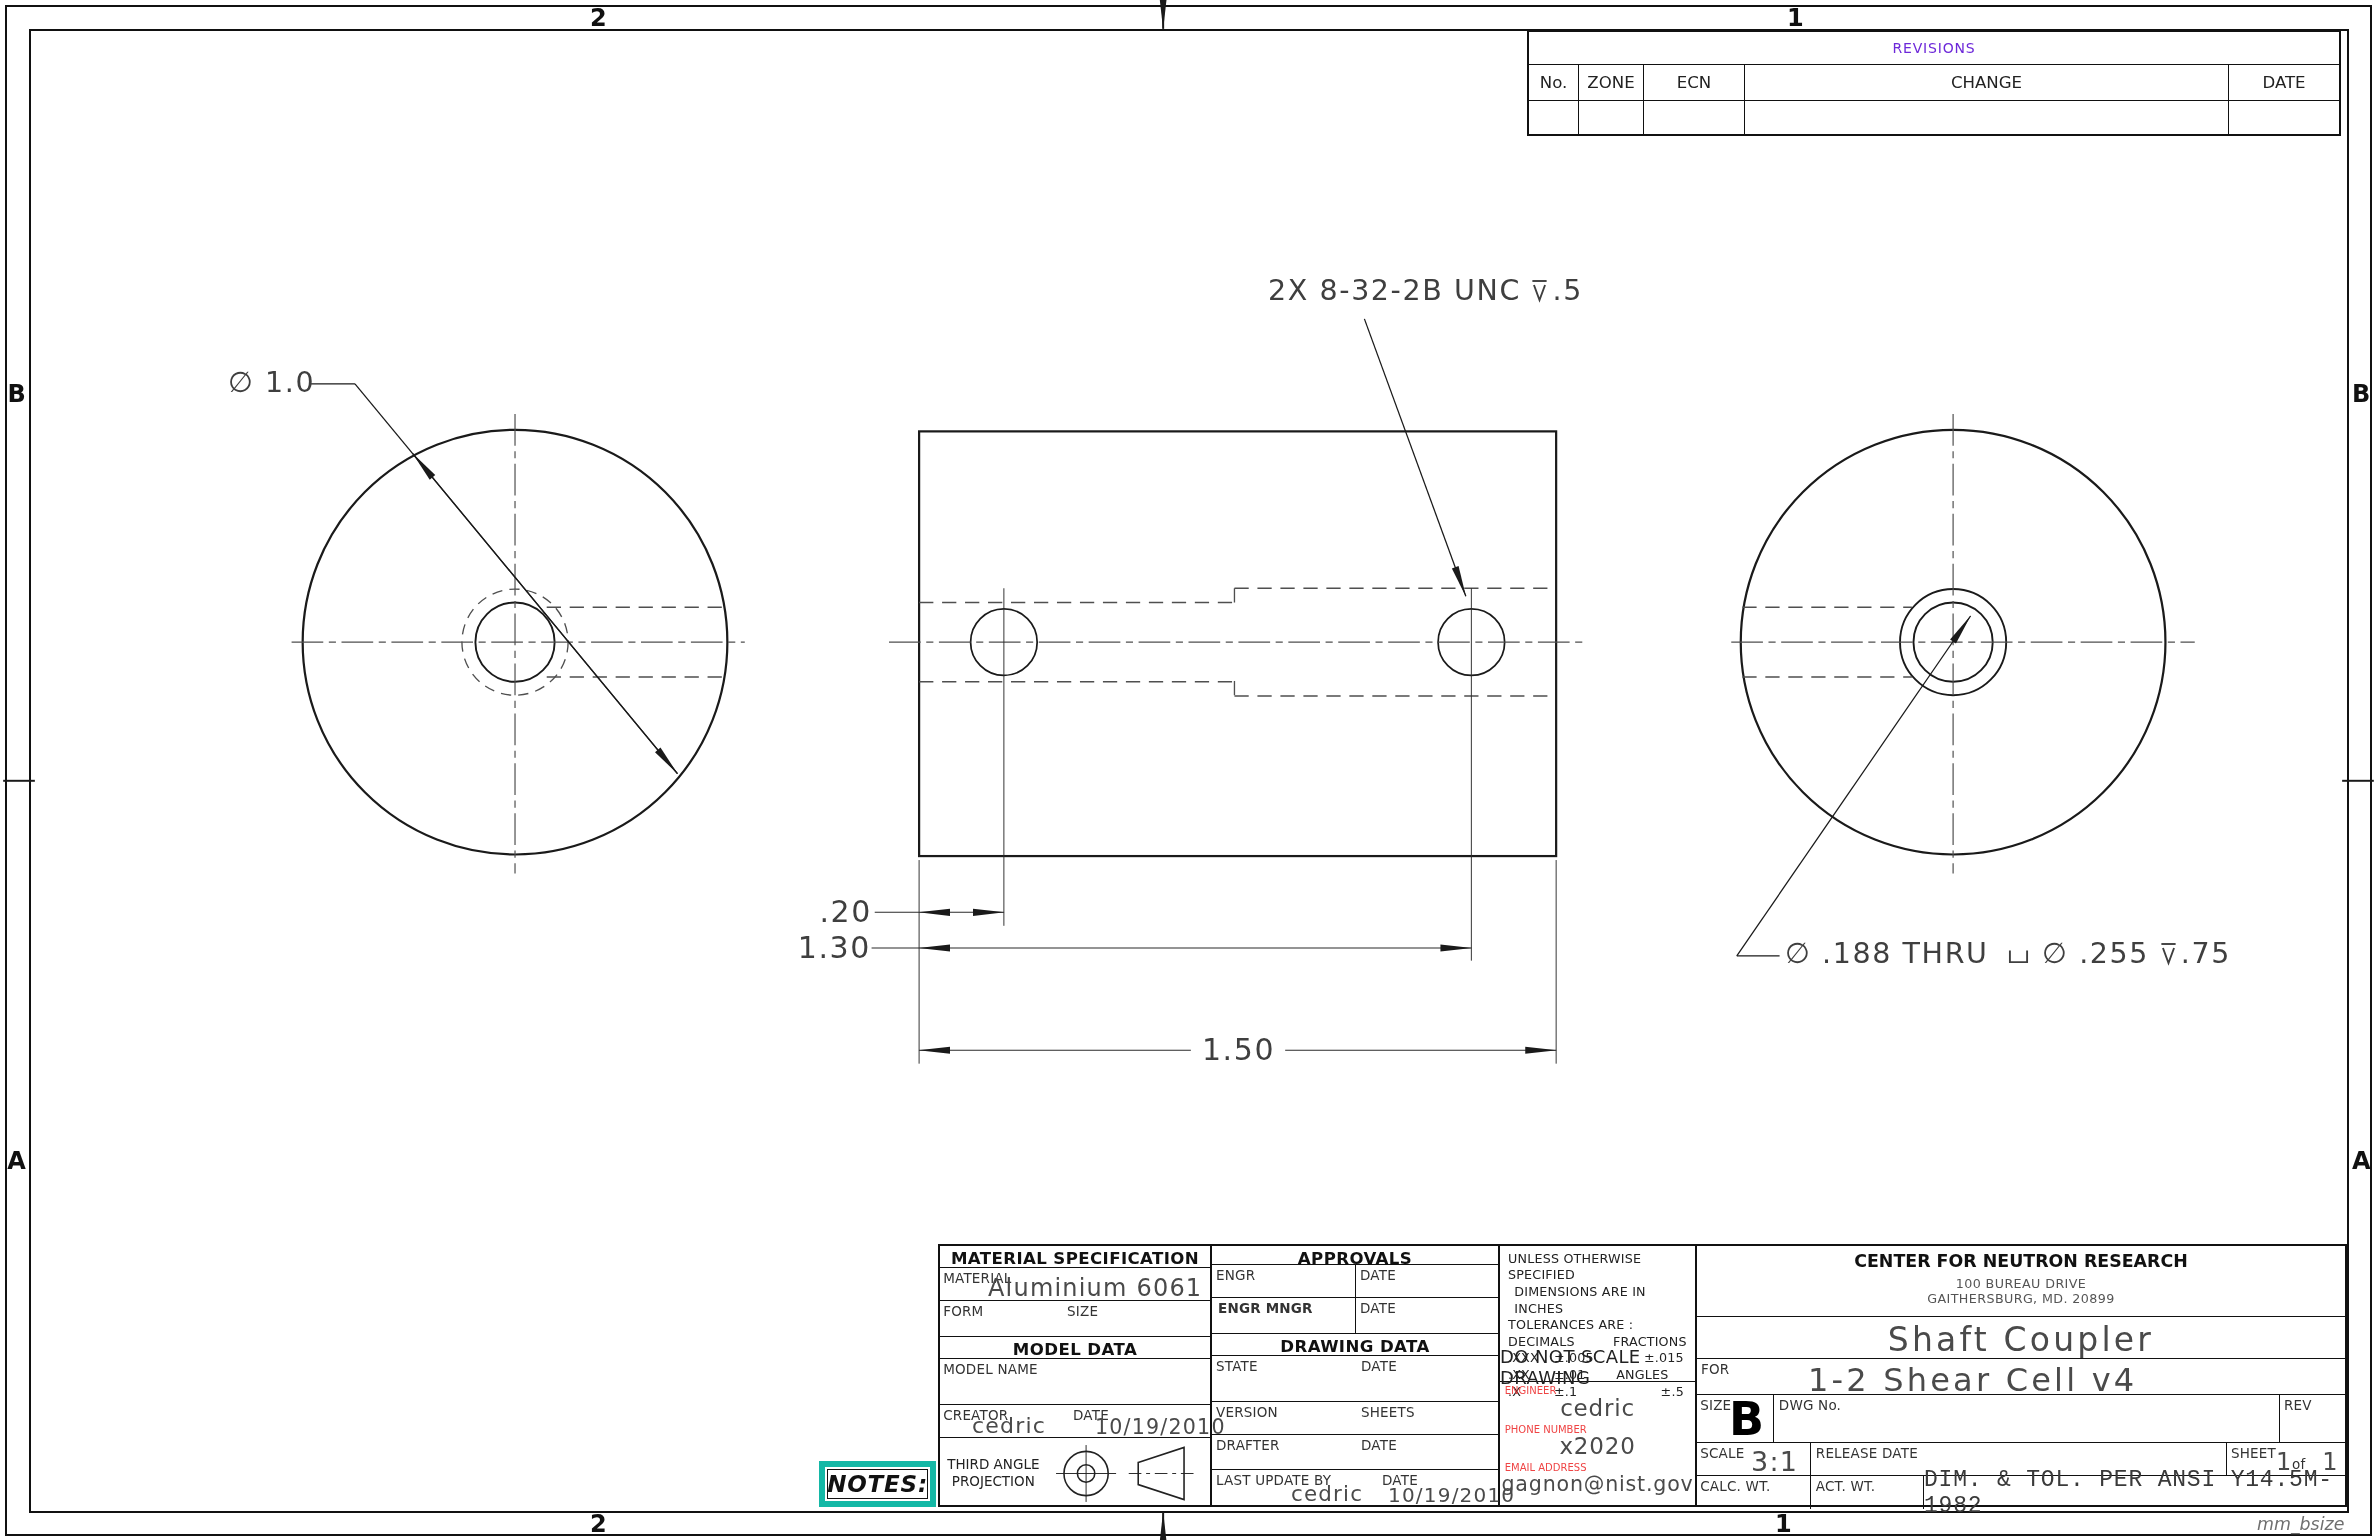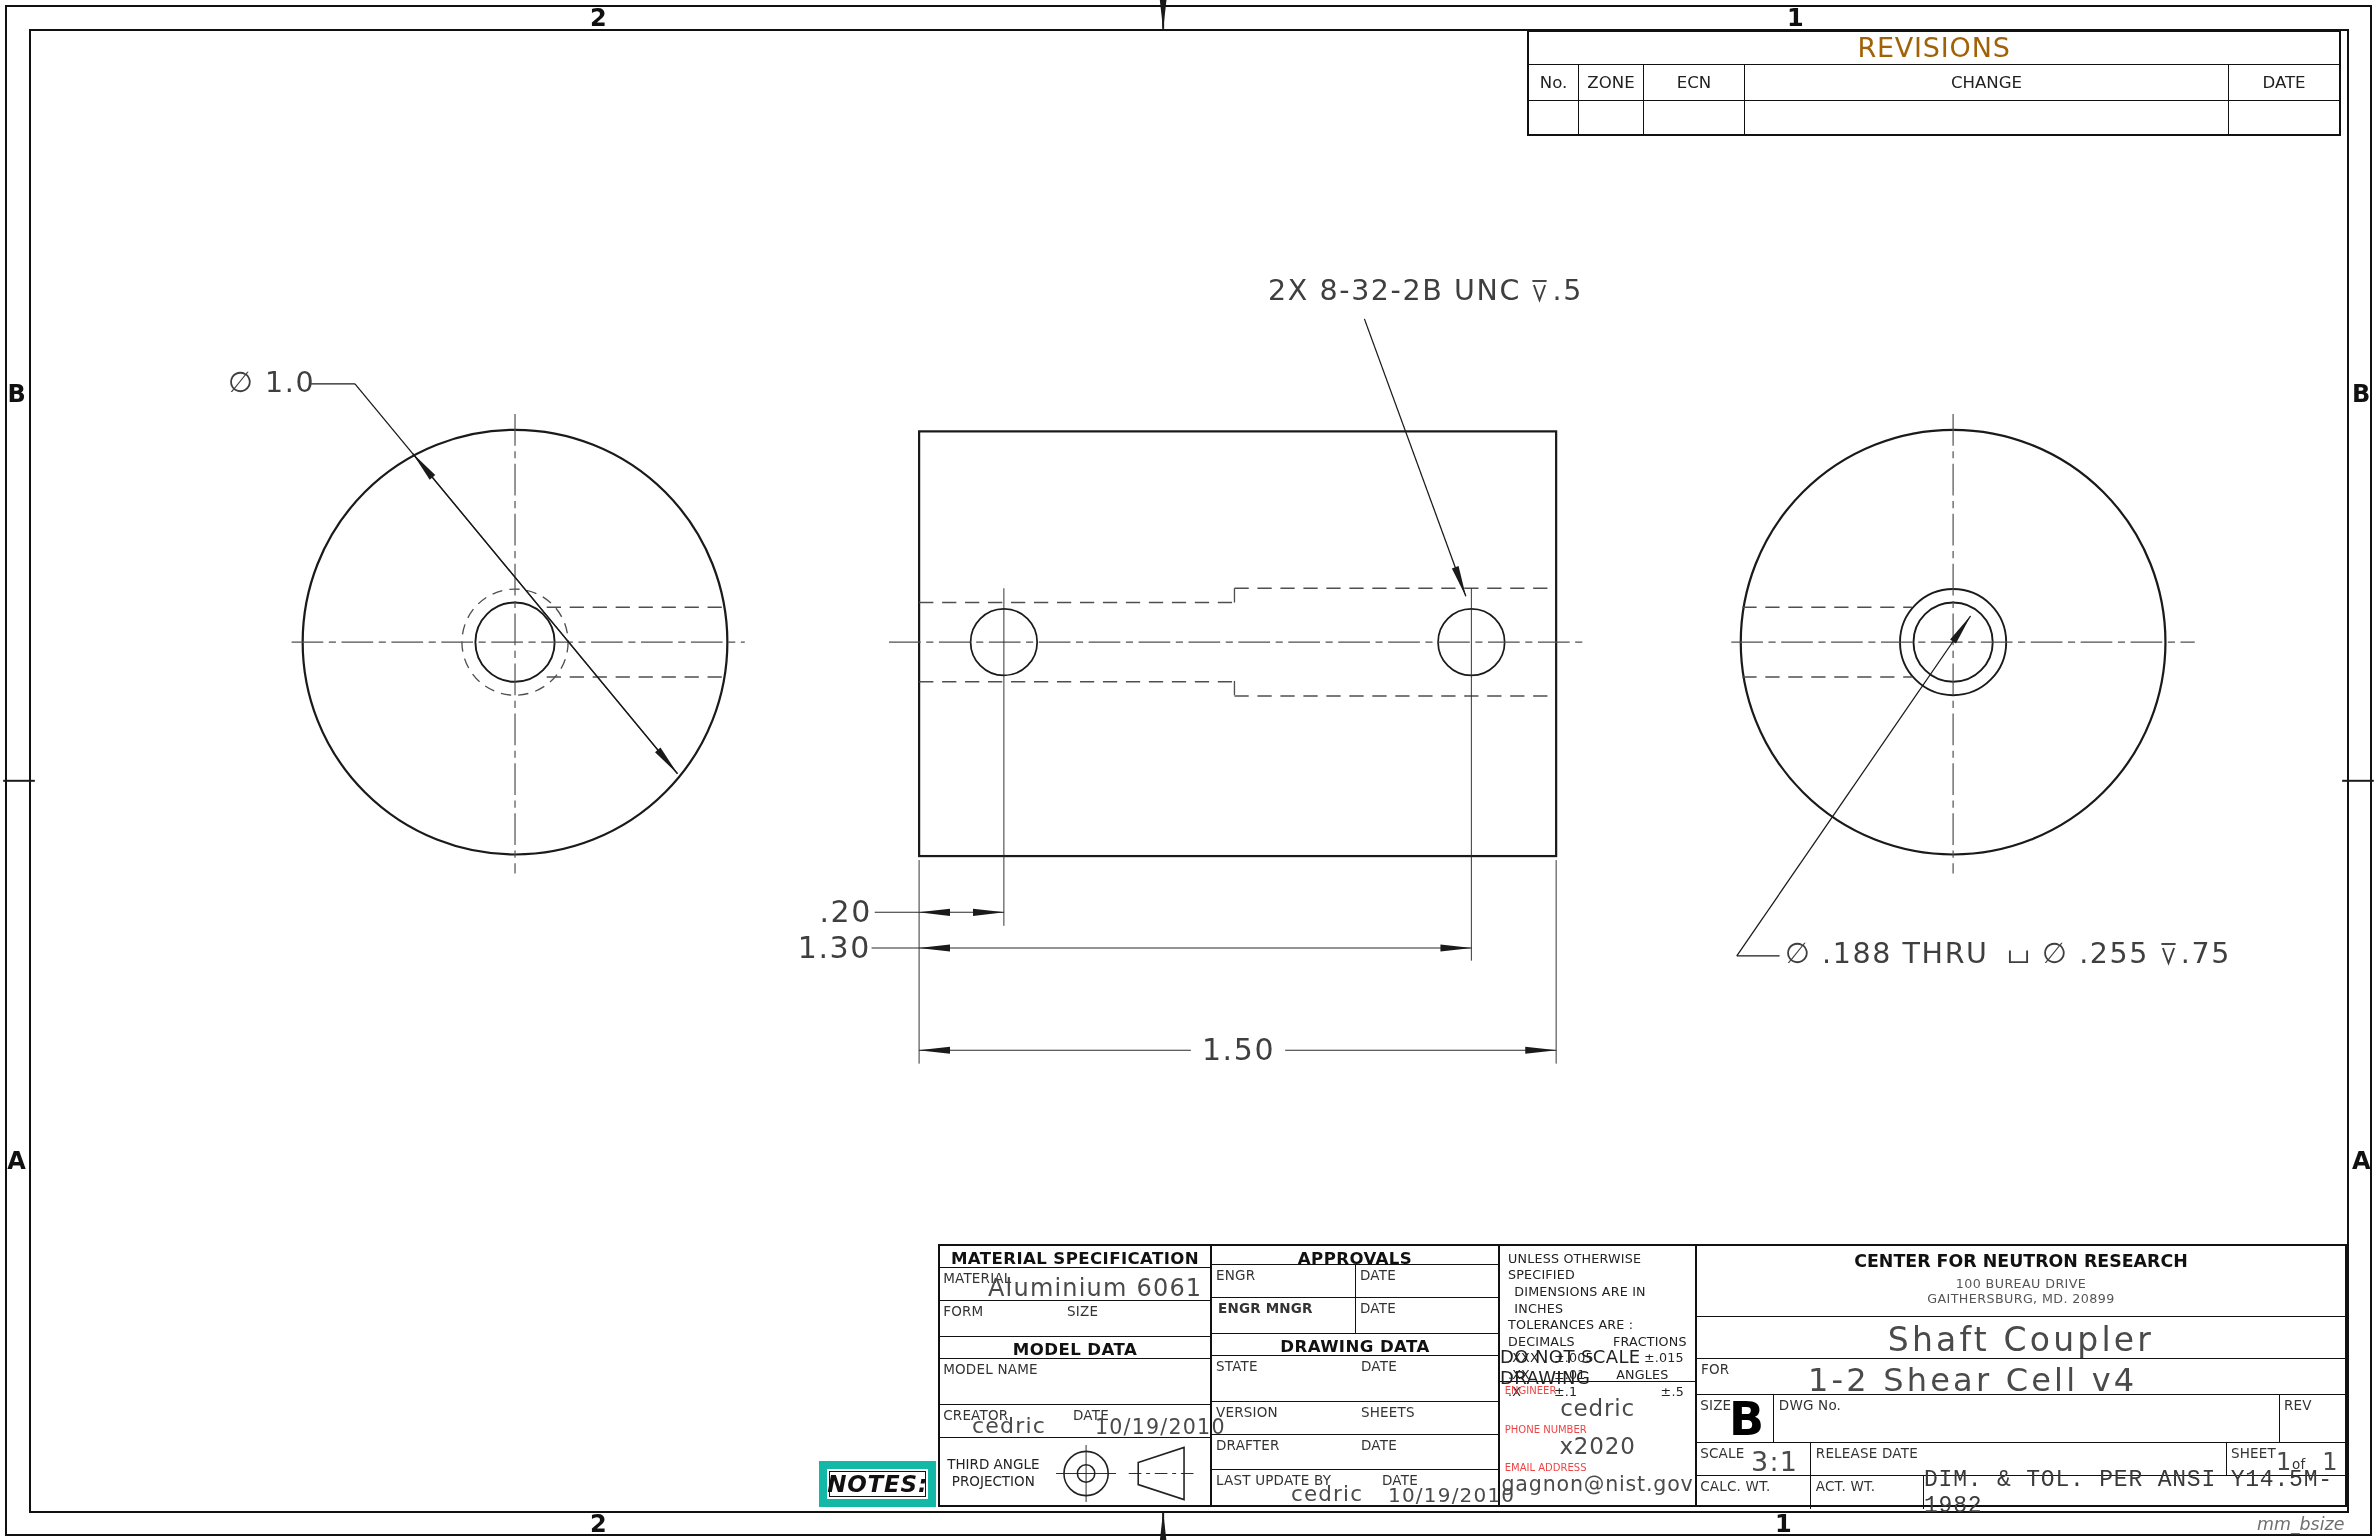--- a/index.html
+++ b/index.html
@@ -17,21 +17,21 @@
   
   .dimtext{position:absolute;font-size:30px;color:#3f3f3f;letter-spacing:1.6px;white-space:nowrap;}
   .callout{position:absolute;font-size:28.5px;color:#3f3f3f;letter-spacing:1.6px;white-space:nowrap;
            display:flex;align-items:center;gap:9.5px;}
   .callout svg{display:block;}
 
   
   #rev-table{position:absolute;left:1527px;top:30px;width:814px;height:106px;
              border:2px solid #111;box-sizing:border-box;display:flex;flex-direction:column;}
   .rev-title{height:32.5px;border-bottom:1.6px solid #111;display:flex;align-items:center;justify-content:center;
-             font-size:27px;color:#a16207;letter-spacing:0.8px;box-sizing:border-box;}
+             font-size:14px;color:#6d28d9;letter-spacing:0.8px;box-sizing:border-box;}
   .rev-hdr{height:36px;border-bottom:1.6px solid #111;display:flex;box-sizing:border-box;}
   .rev-empty{flex:1;display:flex;box-sizing:border-box;}
   .rev-c{box-sizing:border-box;border-right:1.6px solid #111;display:flex;align-items:center;justify-content:center;
          font-size:16.6px;color:#222;}
   .rev-c:last-child{border-right:none;}
 
   
   #title-block{position:absolute;left:938px;top:1244px;width:1409px;height:263px;
                border:2.4px solid #111;box-sizing:border-box;display:flex;background:#fff;}
   #title-block *{box-sizing:border-box;}
@@ -53,21 +53,21 @@
   .contact-pair .val2{font-size:23px;color:#4a4a4a;text-align:center;letter-spacing:0.8px;margin-top:-1.6px;}
 
   .nist-logo{font-family:"Liberation Sans",sans-serif;font-weight:900;font-size:44px;letter-spacing:-2.4px;
              transform:scaleX(1.18);transform-origin:left;line-height:40px;color:#000;}
   .nist-l1{font-family:"Liberation Sans",sans-serif;font-weight:700;font-size:16.6px;color:#111;letter-spacing:0.2px;}
   .nist-l2{font-size:16px;color:#222;}
   .cnr-name{font-weight:700;font-size:17.4px;text-align:center;padding-top:4.8px;color:#111;}
   .cnr-addr{font-size:12.7px;color:#555;text-align:center;letter-spacing:0.4px;}
 
   .big-val{color:#4a4a4a;letter-spacing:3.2px;}
-  .notes-box{position:absolute;left:819px;top:1461px;width:117px;height:46px;border:8px solid #14b8a6;
+  .notes-box{position:absolute;left:819px;top:1461px;width:117px;height:46px;border:6px solid #14b8a6;
              box-sizing:border-box;padding:2.4px;}
   .notes-in{width:100%;height:100%;border:1.2px solid #111;display:flex;align-items:center;justify-content:center;
             font-size:23px;font-weight:700;font-style:italic;letter-spacing:0.8px;color:#111;box-sizing:border-box;}
   .proj-cell{display:flex;align-items:center;gap:4.8px;padding-left:6.3px;}
   .proj-txt{font-size:13.5px;color:#222;text-align:center;line-height:17.4px;width:94px;flex-shrink:0;}
 </style>
 </head>
 <body>
 
 <div id="sheet">

